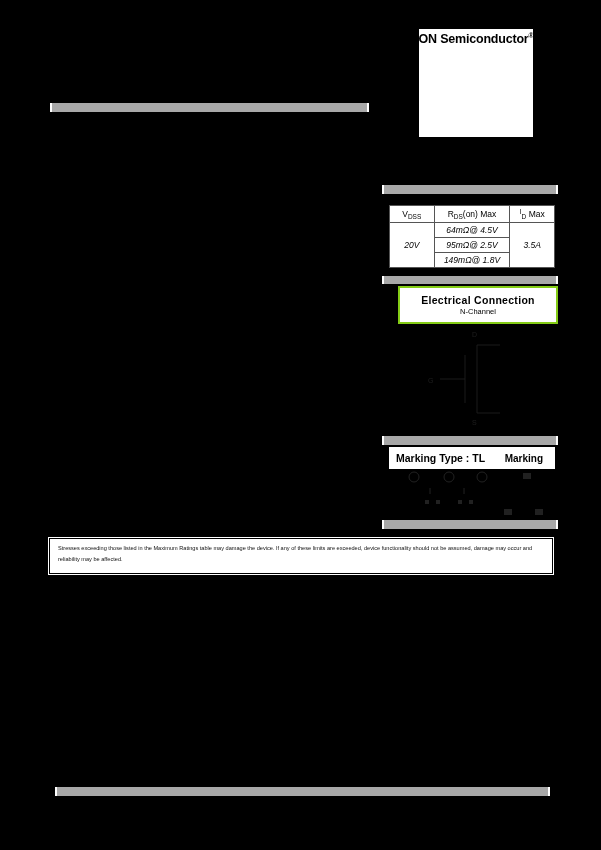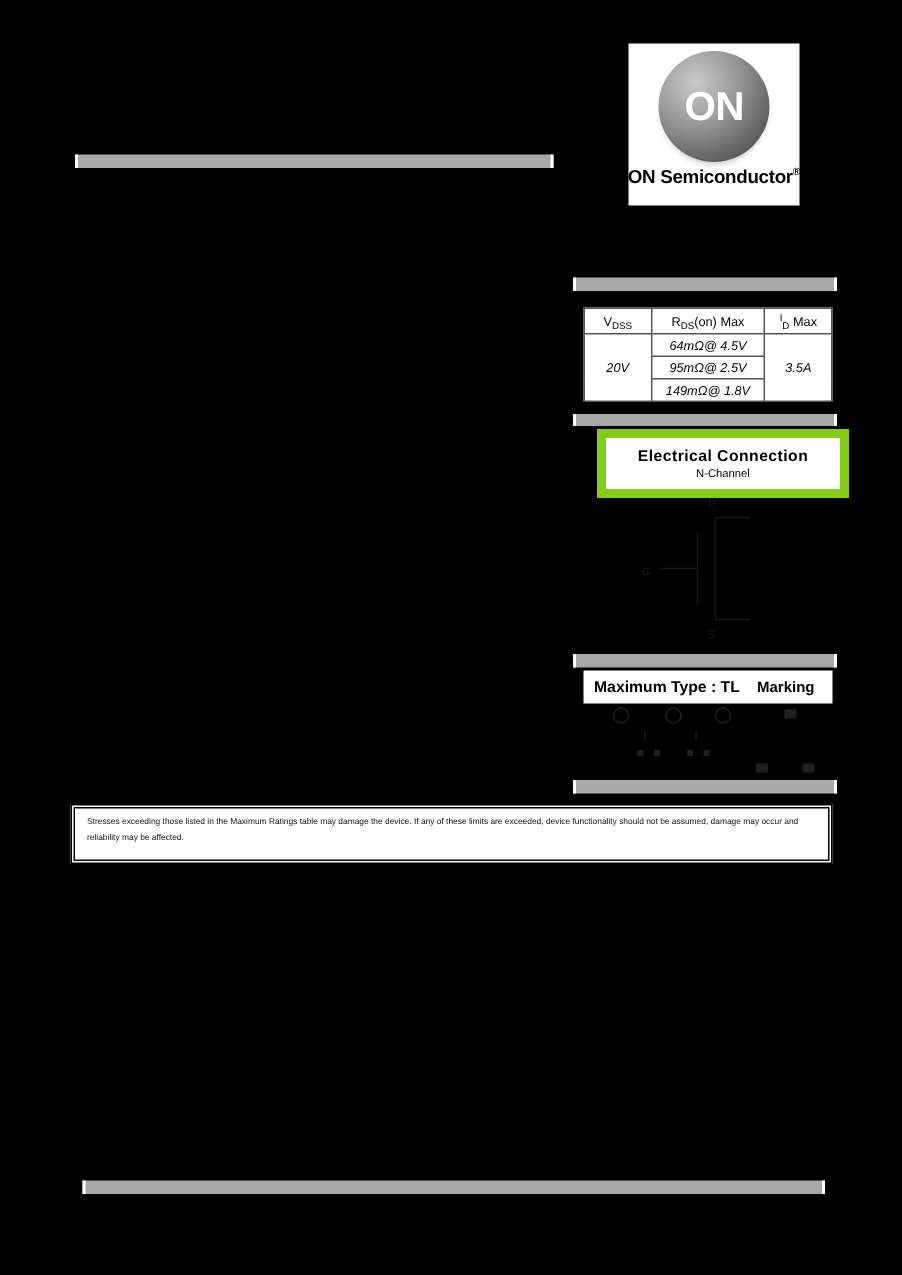--- a/index.html
+++ b/index.html
@@ -42,21 +42,21 @@
     font-family:"Liberation Sans", sans-serif;font-weight:normal;padding:1px 2px;
   }
   table.param th{height:14px;}
   table.param td{height:12px;font-style:italic;}
   sub.s{font-size:6.5px;vertical-align:baseline;position:relative;top:2px;}
   sup.s{font-size:6.5px;vertical-align:baseline;position:relative;top:-3px;}
 
   
   .econ-box{
     position:absolute;left:398px;top:286px;width:156px;height:34px;
-    background:#fff;border:6px solid #84cc16;
+    background:#fff;border:2px solid #84cc16;
     display:flex;flex-direction:column;align-items:center;justify-content:center;
   }
   .econ-title{font-size:10.5px;font-weight:bold;letter-spacing:0.3px;}
   .econ-sub{font-size:7.5px;font-weight:normal;margin-top:1px;}
 
   
   .schematic{position:absolute;left:410px;top:325px;width:152px;height:105px;opacity:0.10;}
   .schematic line,.schematic path,.schematic circle{stroke:#fff;fill:none;}
   .schematic text{fill:#fff;font-size:7px;font-family:"Liberation Sans",sans-serif;}
 
@@ -86,23 +86,20 @@
   .note-text{font-size:5.6px;line-height:1.9;color:#111;font-family:"Liberation Sans",sans-serif;}
 </style>
 </head>
 <body>
 
 <div class="page">
 
   <div class="graybar" style="left:50px;top:103px;width:315px;height:9px;"></div>
 
   <div class="logo-box">
-    <div class="logo-sphere">
-      <span class="logo-on">ON</span>
-    </div>
     <div class="logo-text"><span>ON Semiconductor</span><sup>®</sup></div>
   </div>
 
   <div class="graybar" style="left:382px;top:185px;width:172px;height:9px;"></div>
 
   <div class="param-wrap">
     <table class="param">
       <tbody>
           <tr>
         <th style="width:27%"><span>V</span><sub class="s">DSS</sub></th>
@@ -138,21 +135,21 @@
     <line x1="67" y1="20" x2="90" y2="20" stroke-width="1"></line>
     <line x1="67" y1="88" x2="90" y2="88" stroke-width="1"></line>
     <text x="62" y="12">D</text>
     <text x="18" y="58">G</text>
     <text x="62" y="100">S</text>
   </svg>
 
   <div class="graybar" style="left:382px;top:436px;width:172px;height:9px;"></div>
 
   <div class="pack-box">
-    <span class="pack-left">Maximum Type : TL</span>
+    <span class="pack-left">Marking Type : TL</span>
     <span class="pack-right">Marking</span>
   </div>
 
   <svg class="pkgart" viewBox="0 0 168 52">
     <circle cx="22" cy="9" r="5" stroke-width="1"></circle>
     <circle cx="57" cy="9" r="5" stroke-width="1"></circle>
     <circle cx="90" cy="9" r="5" stroke-width="1"></circle>
     <rect class="fill" x="131" y="5" width="8" height="6"></rect>
     <line x1="38" y1="20" x2="38" y2="26" stroke-width="1"></line>
     <line x1="72" y1="20" x2="72" y2="26" stroke-width="1"></line>

